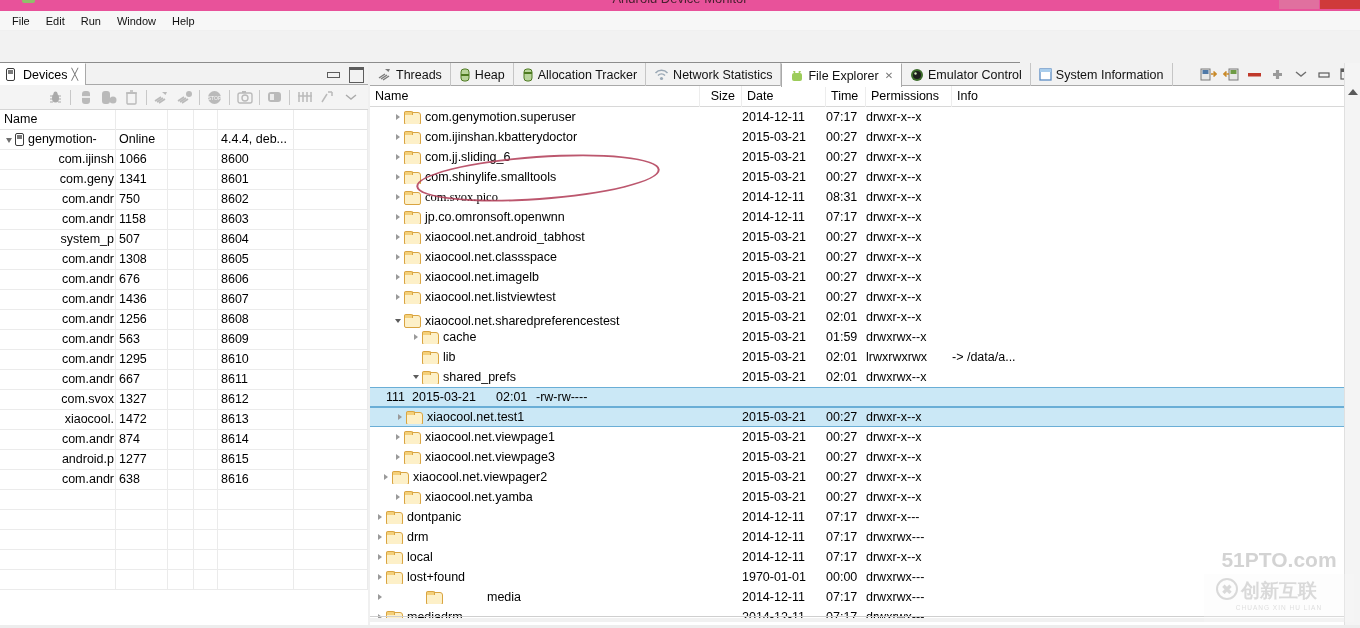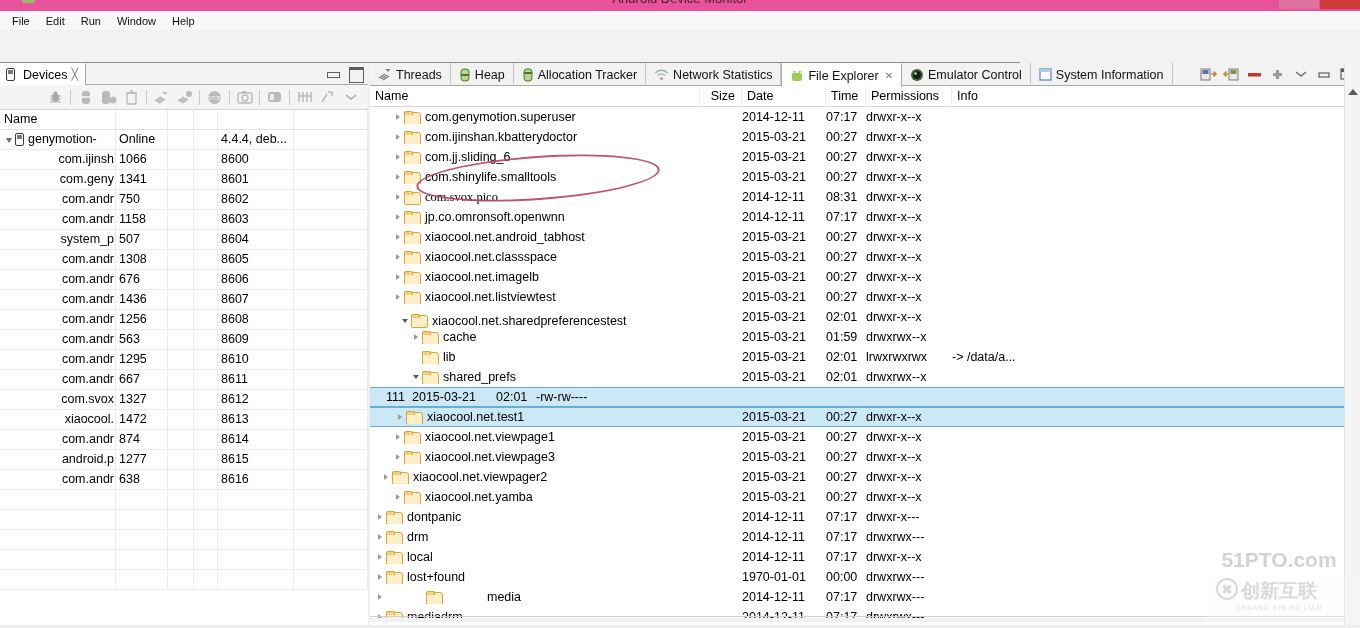--- a/index.html
+++ b/index.html
@@ -881,21 +881,21 @@
               <span class="folder"></span>
               <span>xiaocool.net.listviewtest</span>
             </div>
             <div class="sz"></div>
             <div class="dt">2015-03-21</div>
             <div class="tm">00:27</div>
             <div class="pm">drwxr-x--x</div>
             <div class="inf"></div>
           </div>
           <div class="fe-row">
-            <div class="nm" style="padding-left: 29px; margin-top: 7px;">
+            <div class="nm" style="padding-left: 22px; margin-top: 7px;">
               <span class="exp open">
                 <i></i>
               </span>
               <span class="folder"></span>
               <span>xiaocool.net.sharedpreferencestest</span>
             </div>
             <div class="sz"></div>
             <div class="dt">2015-03-21</div>
             <div class="tm">02:01</div>
             <div class="pm">drwxr-x--x</div>

